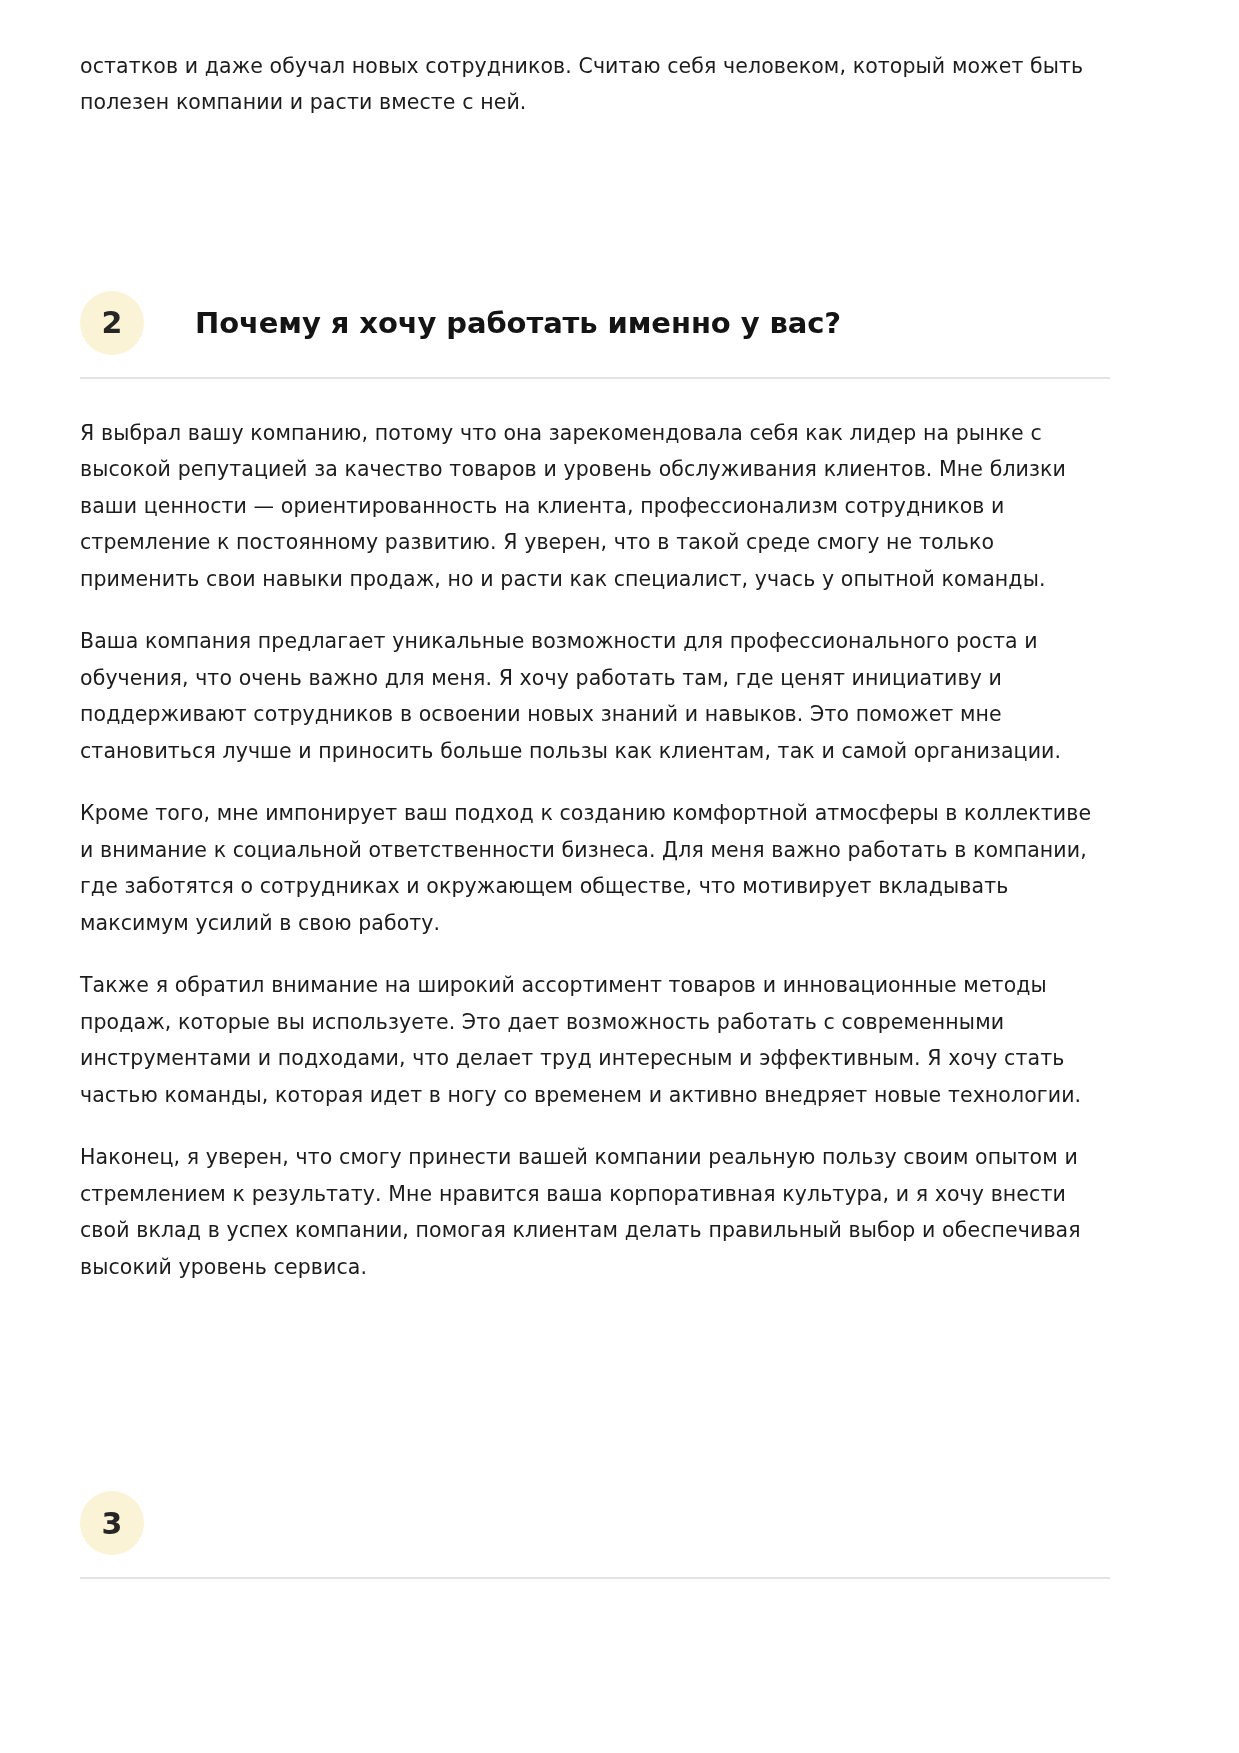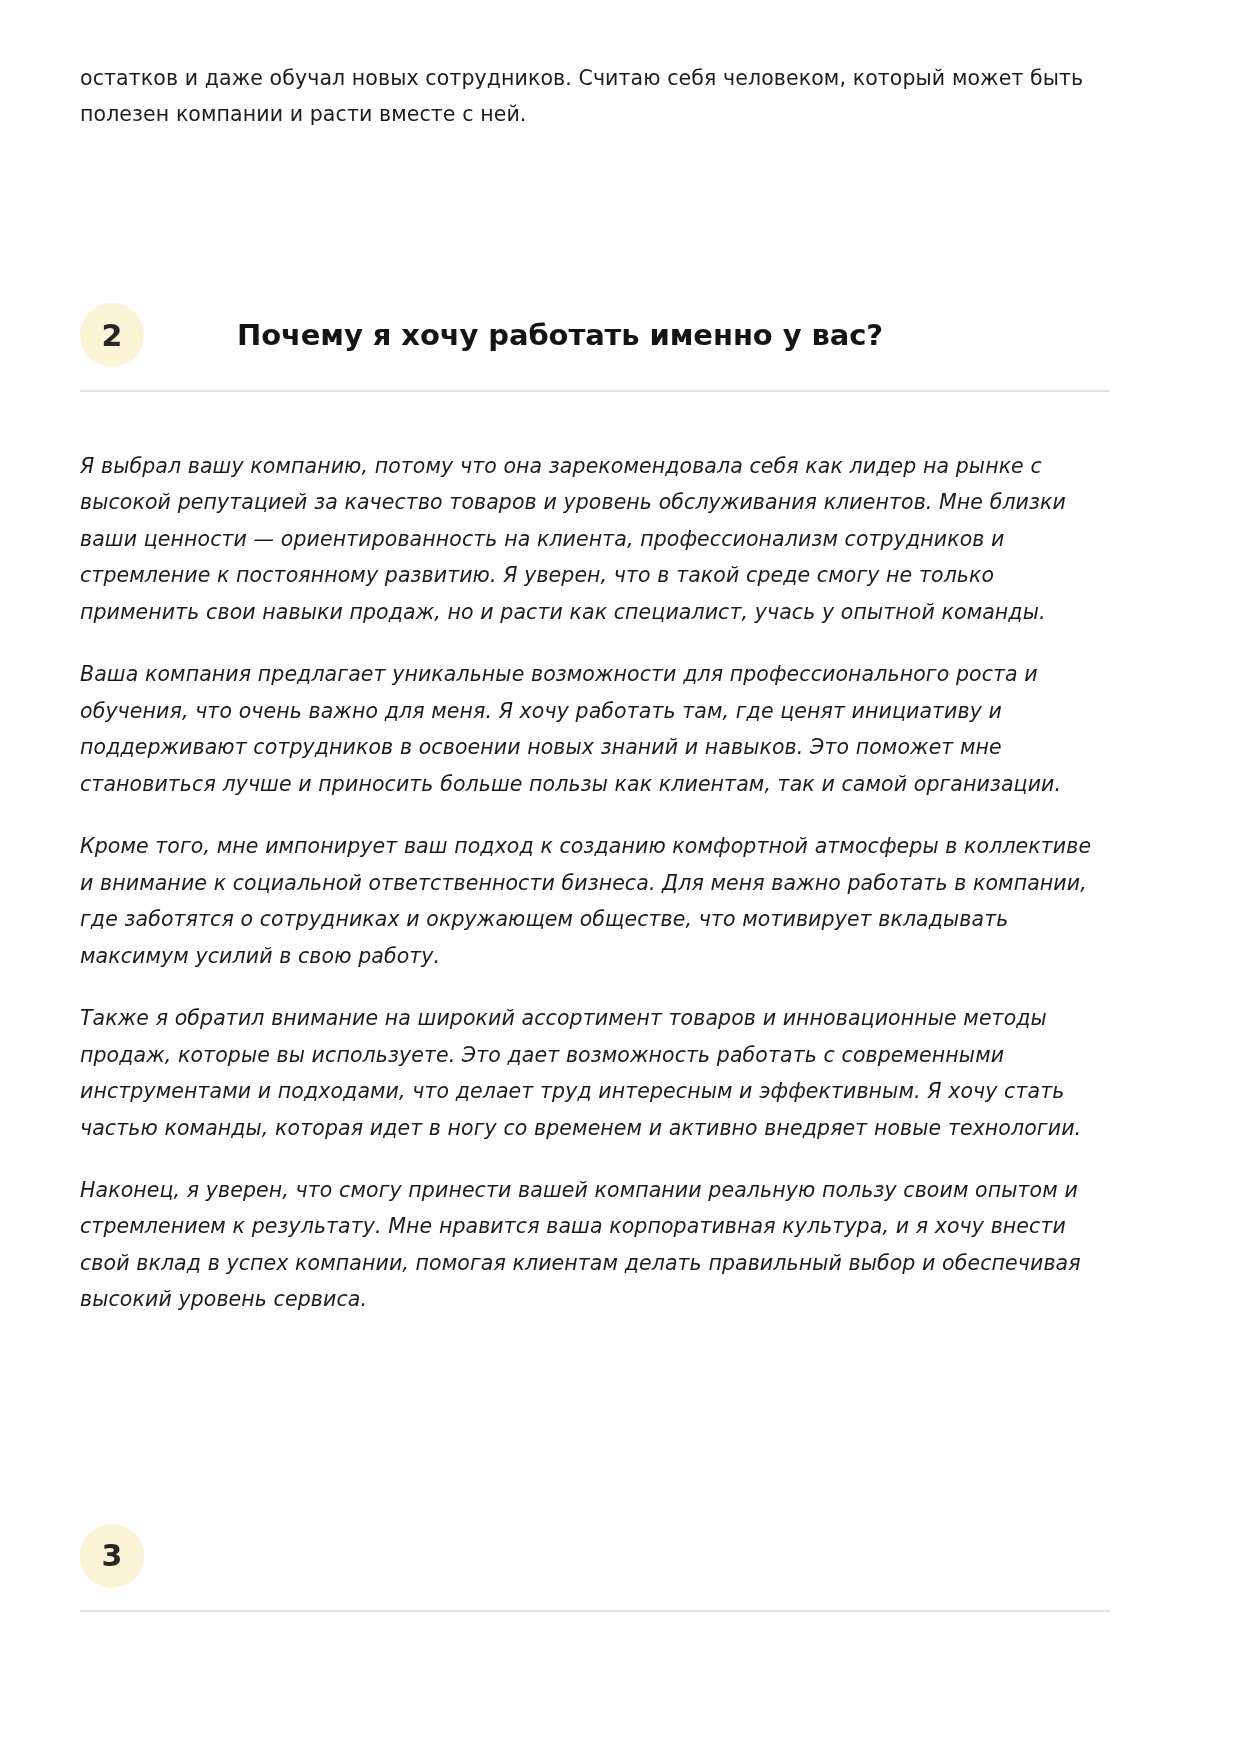--- a/index.html
+++ b/index.html
@@ -26,21 +26,21 @@
   .para {
     font-size: 20.5px;
     line-height: 1.78;
     color: #1c1c1c;
     margin: 0 0 26px 0;
     max-width: 1030px;
     letter-spacing: 0.1px;
   }
   .para.tight { margin-bottom: 0; }
 
-  .intro-block { margin-top: 12px; }
+  .intro-block { margin-top: 0; }
   .intro-block .para { margin-bottom: 0; }
 
   
   .section {
     margin-top: 0;
   }
   .spacer-lg { height: 170px; }
   .spacer-xl { height: 190px; }
 
   .section-head {
@@ -62,28 +62,27 @@
     display: flex;
     align-items: center;
     justify-content: center;
     flex: 0 0 auto;
     font-family: "DejaVu Sans", "Liberation Sans", sans-serif;
   }
   .section-title {
     font-size: 29px;
     font-weight: bold;
     color: #141414;
-    margin: 15px;
-    padding-left: 78px;
+    margin: 0;
+    padding-left: 51px;
     letter-spacing: -0.1px;
     line-height: 1.2;
   }
   .section-body {
-    padding-top: 56px;
-    font-style: italic;
+    padding-top: 36px;
   }
   .section-body .para:last-child { margin-bottom: 16px; }
 </style>
 </head>
 <body>
 
 <div class="page">
 
   <div class="intro-block">
     <p class="para tight">остатков и даже обучал новых сотрудников. Считаю себя человеком, который может быть полезен компании и расти вместе с ней.</p>

